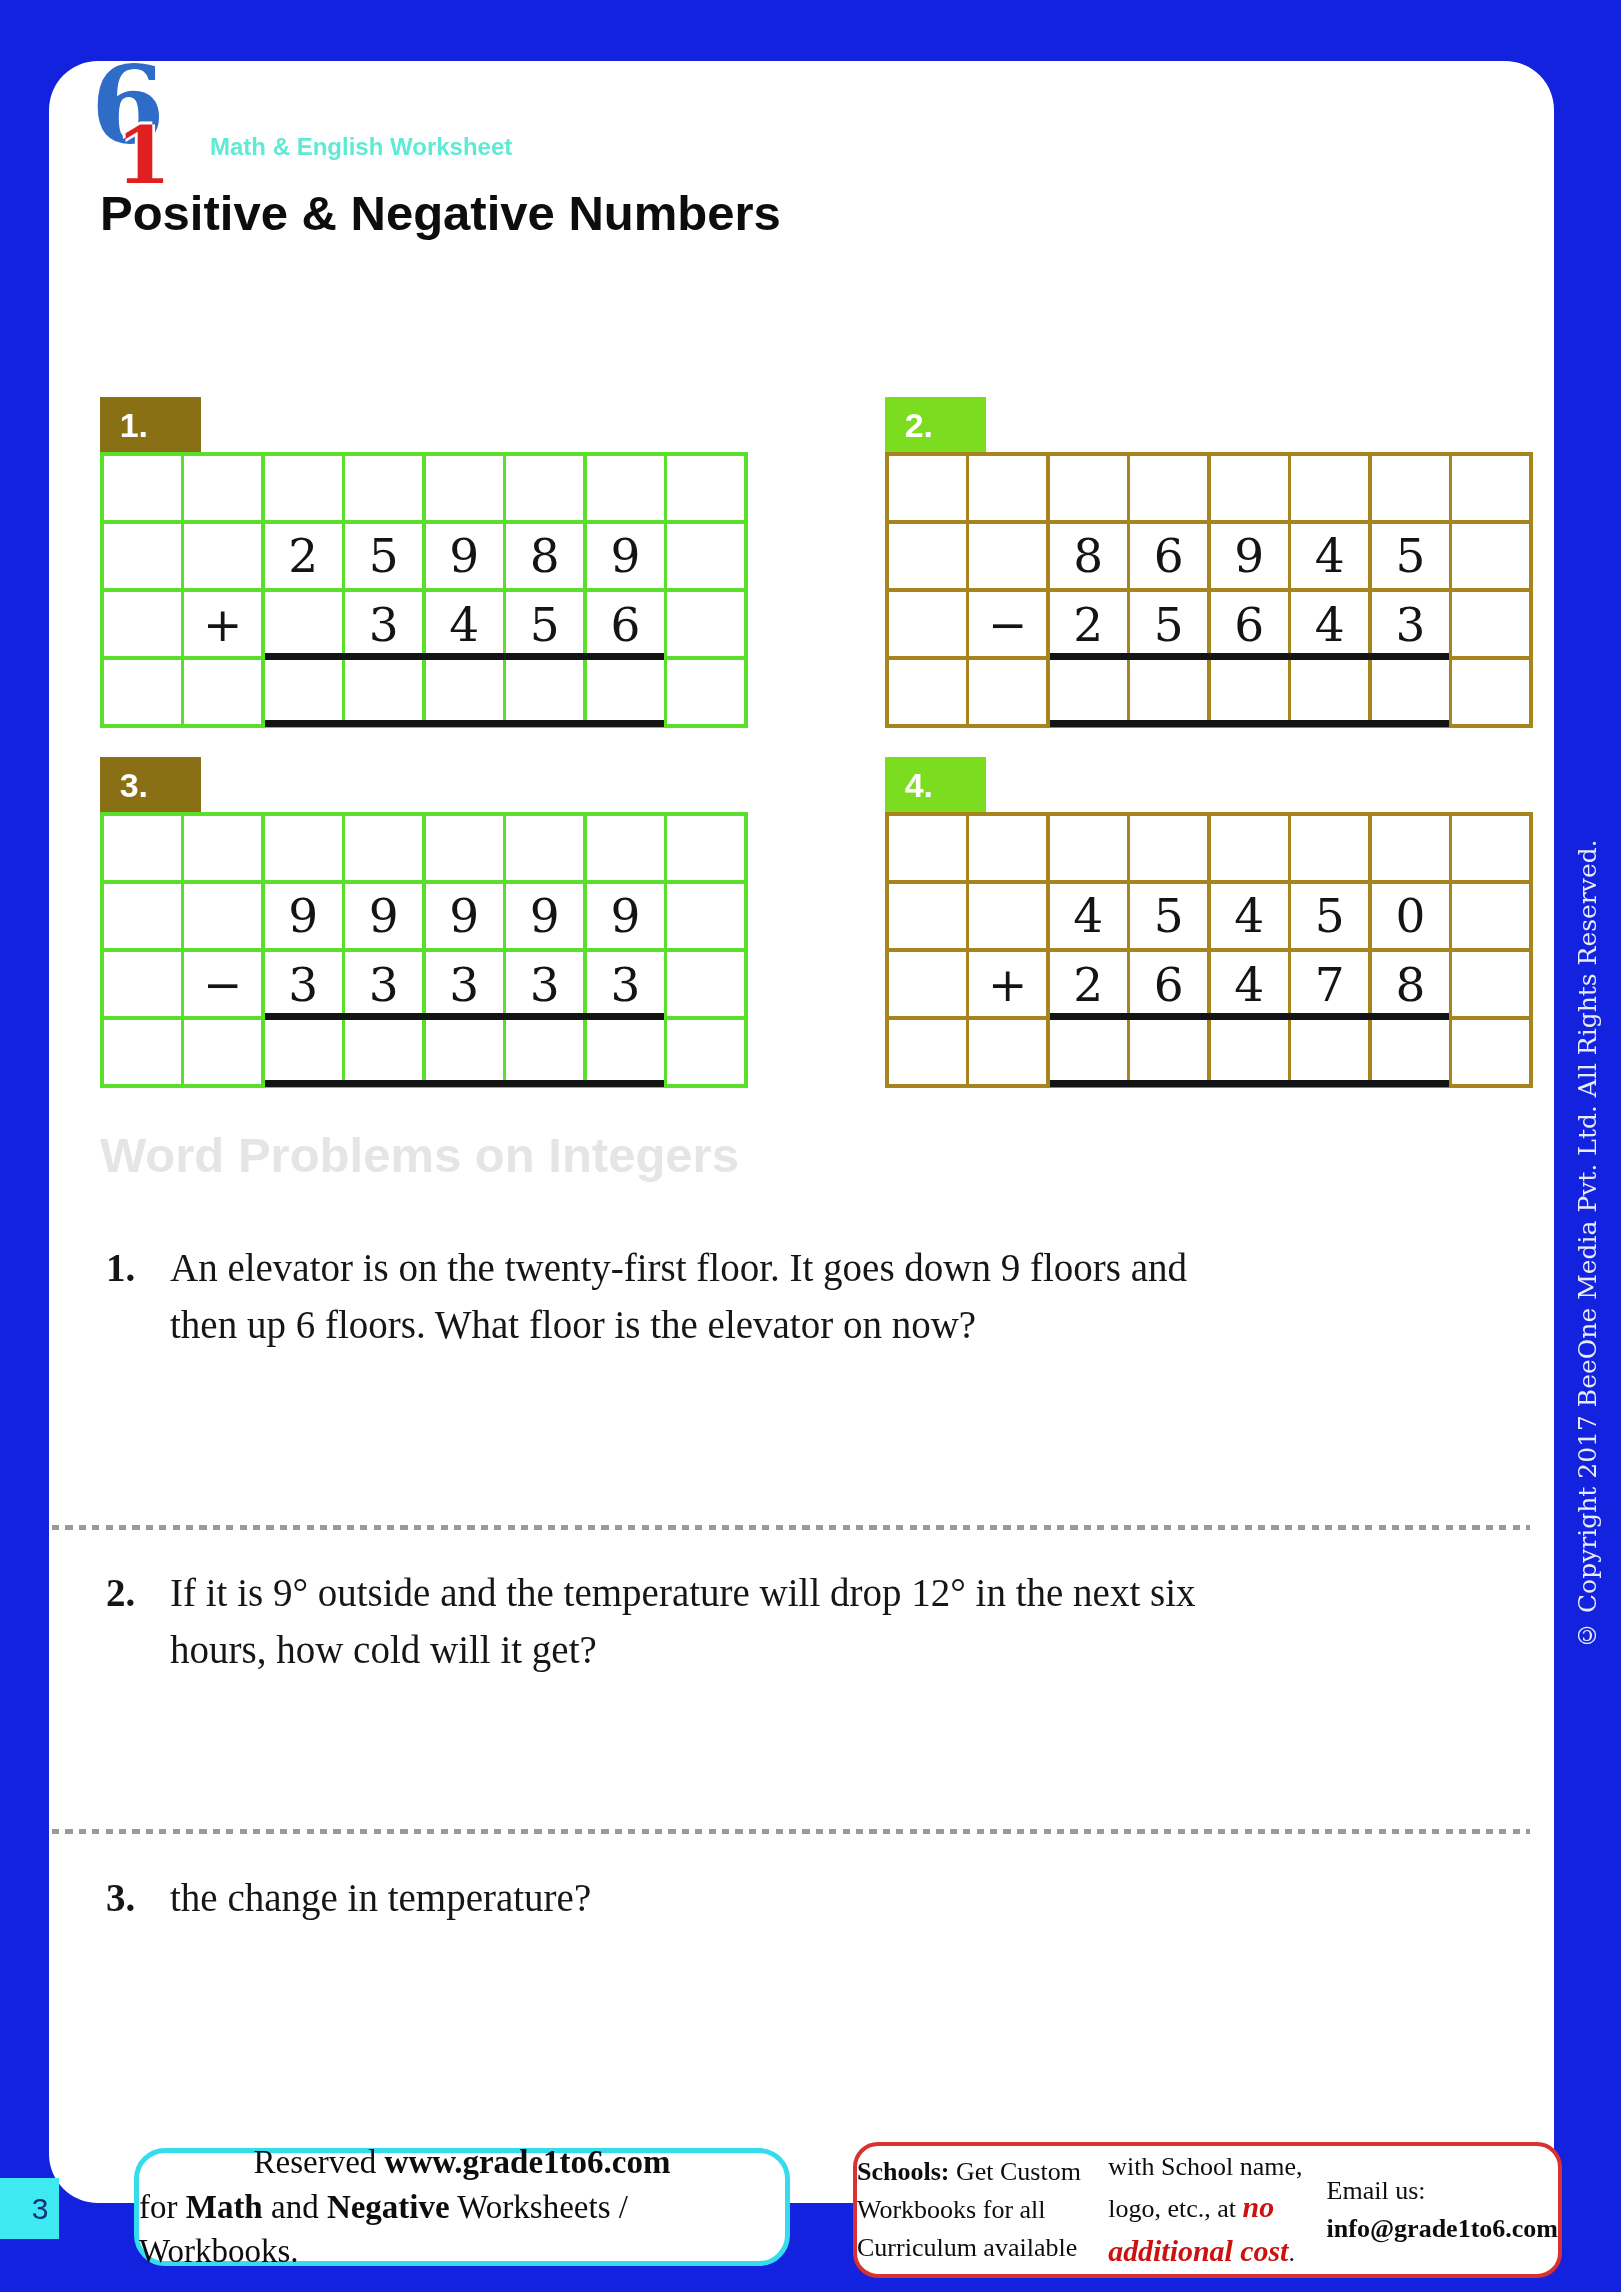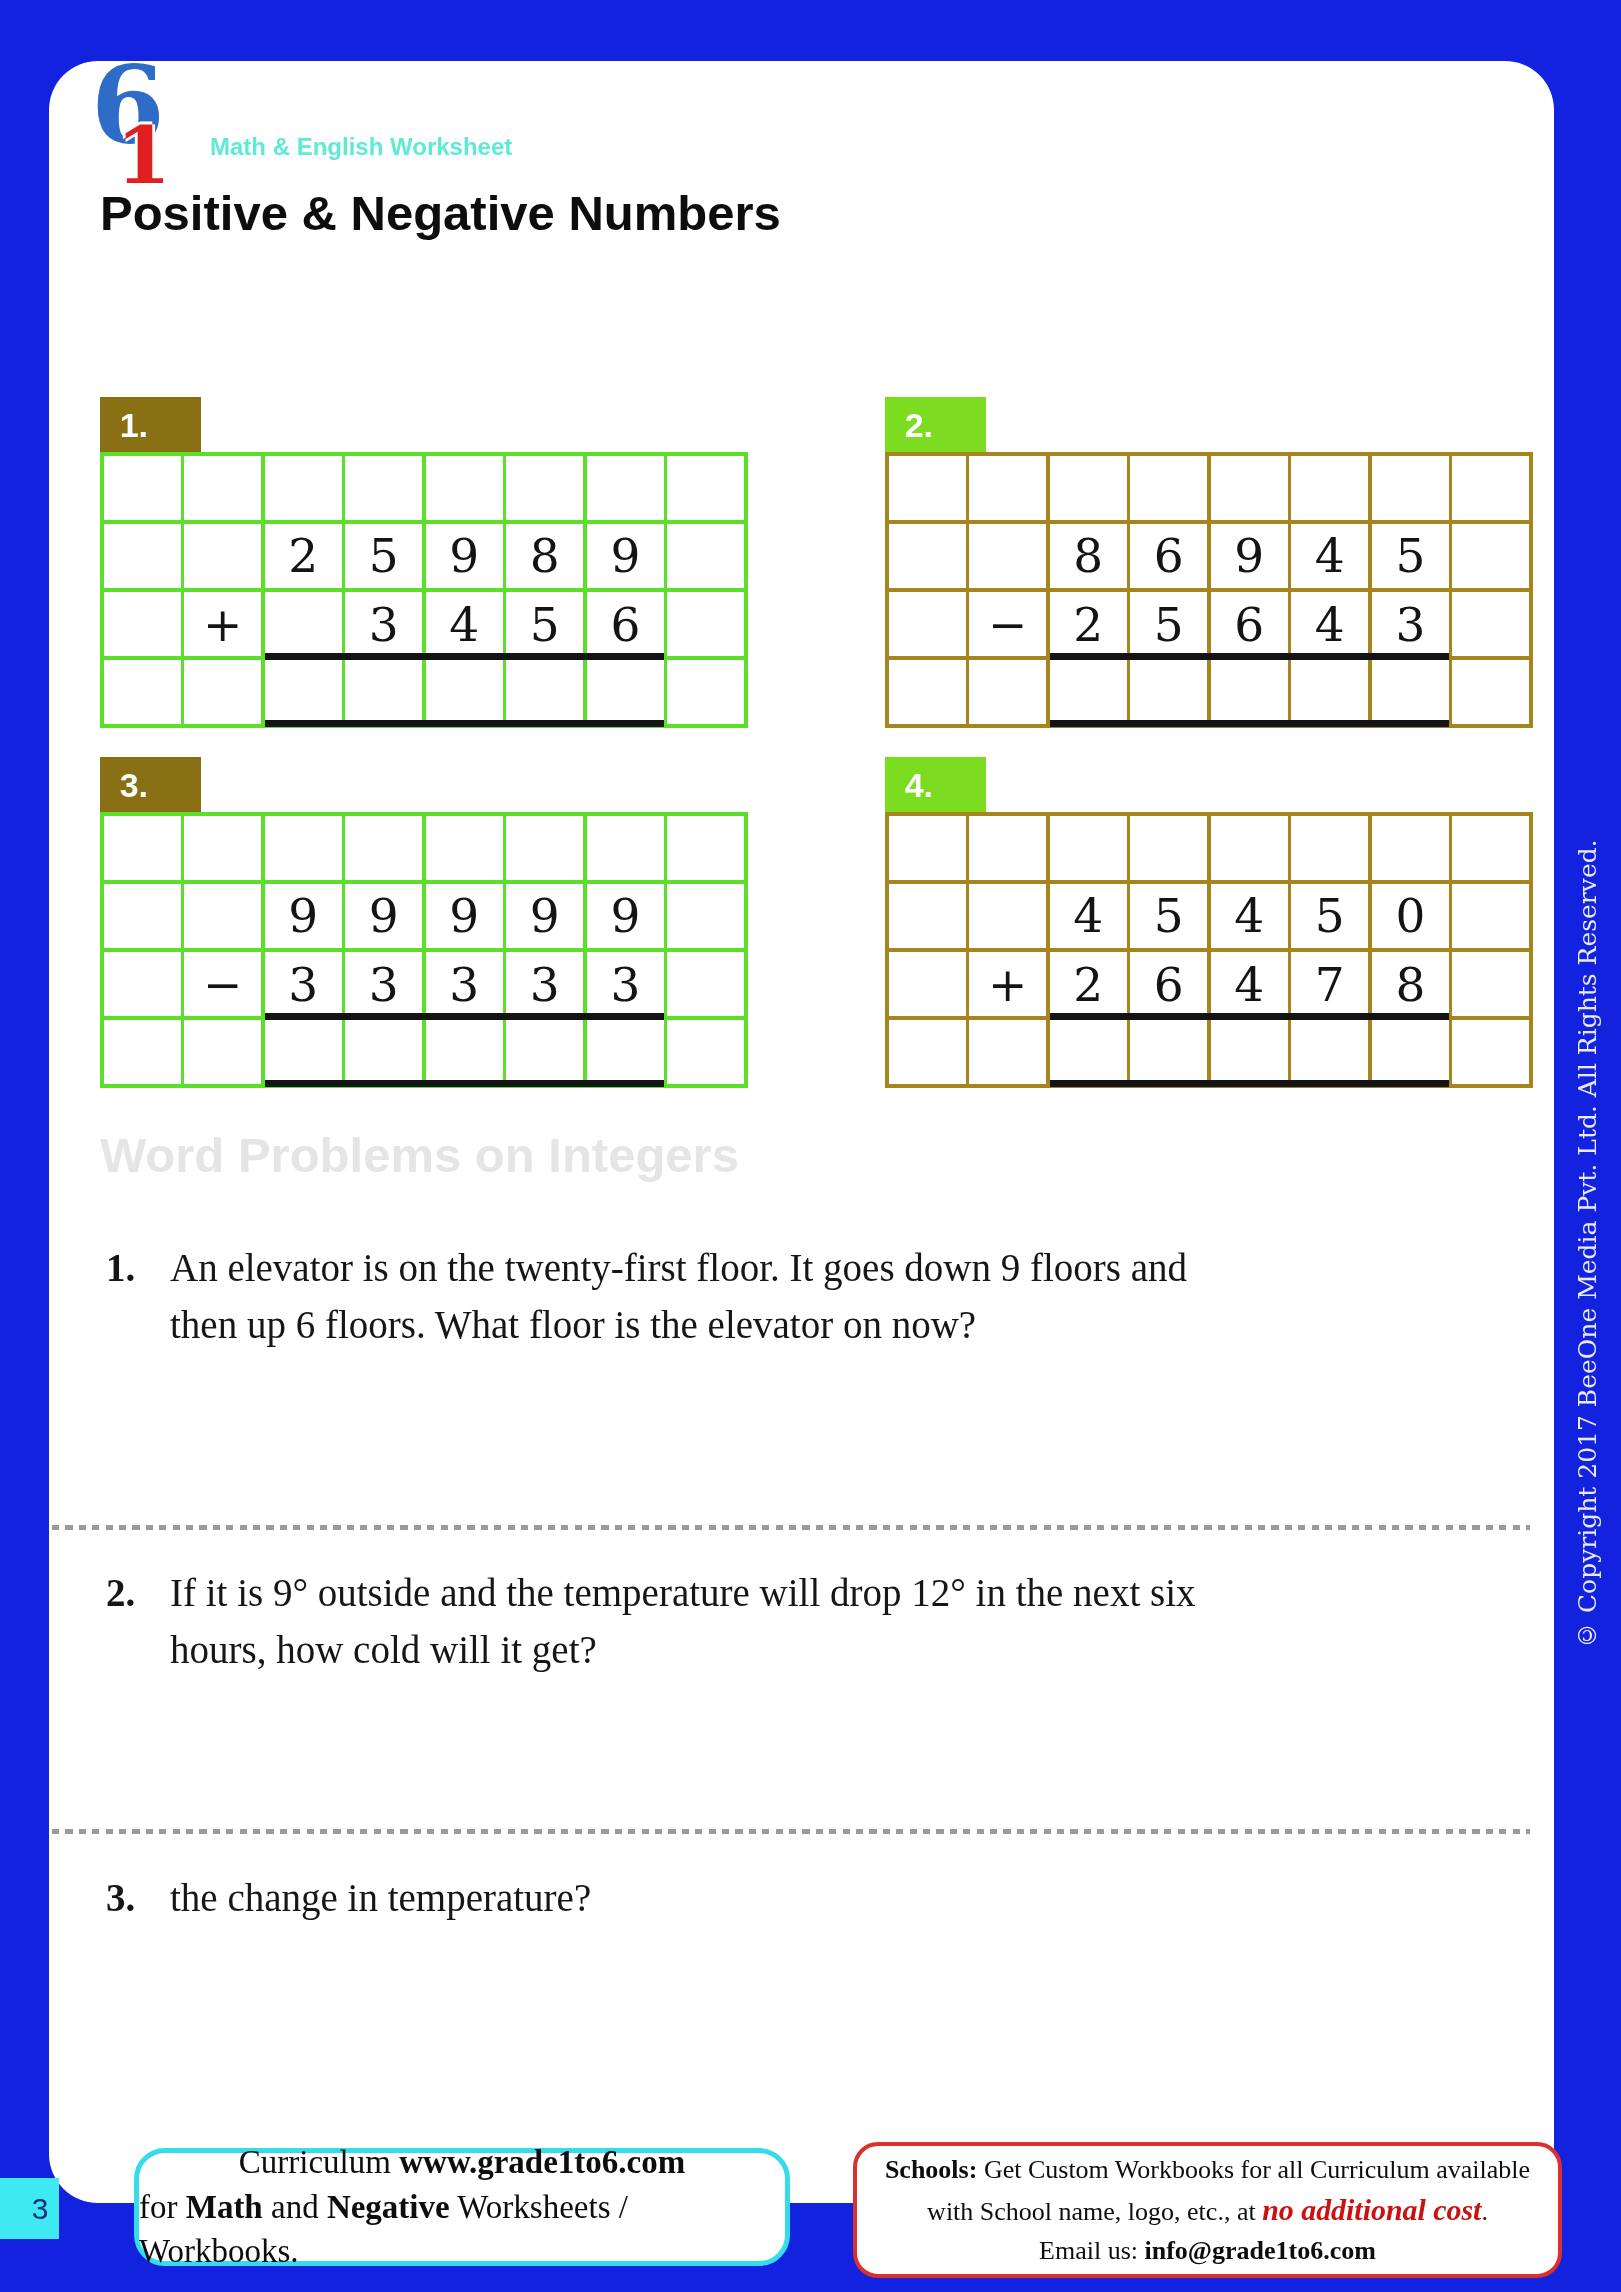--- a/index.html
+++ b/index.html
@@ -60,21 +60,21 @@
     font-size:30px;color:#15307a;line-height:61px;text-align:right;padding-right:10.7px;box-sizing:border-box;}
   .subscribe-box{
     position:absolute;left:134px;top:2148px;width:656px;height:118px;background:#ffffff;
     border:5.4px solid #35DCEC;border-radius:31px;box-sizing:border-box;
     display:flex;flex-direction:column;align-items:center;justify-content:center;
     font-family:"Liberation Serif",serif;font-size:33px;color:#0d0d0d;line-height:1.35;
   }
   .schools-box{
     position:absolute;left:853px;top:2142px;width:709px;height:136px;background:#ffffff;
     border:4.5px solid #D93030;border-radius:25px;box-sizing:border-box;
-    display:flex;flex-direction:column;align-items:center;justify-content:center;
+    display:flex;flex-direction:row;align-items:center;justify-content:center;
     font-family:"Liberation Serif",serif;font-size:26px;color:#0d0d0d;line-height:1.45;
   }
   .b{font-weight:bold;}
   .red-italic{font-weight:bold;font-style:italic;color:#CC1111;font-size:1.15em;}
 </style>
 </head>
 <body>
 
 <div class="canvas" style="background: rgb(18, 34, 223);">
   <div class="paper"></div>
@@ -268,21 +268,21 @@
     <div class="wp-lines">
       <div>the change in temperature?</div>
     </div>
   </div>
 
   <div class="copyright">© Copyright 2017 BeeOne Media Pvt. Ltd. All Rights Reserved.</div>
 
   <div class="page-tab">3</div>
 
   <div class="subscribe-box">
-    <div><span>Curriculum </span><span class="b">www.grade1to6.com</span></div>
+    <div><span>Reserved </span><span class="b">www.grade1to6.com</span></div>
     <div><span>for </span><span class="b">Math</span><span> and </span><span class="b">Negative</span><span> Worksheets / Workbooks.</span></div>
   </div>
 
   <div class="schools-box">
     <div><span class="b">Schools:</span><span> Get Custom Workbooks for all Curriculum available</span></div>
     <div><span>with School name, logo, etc., at </span><span class="red-italic">no additional cost</span><span>.</span></div>
     <div><span>Email us: </span><span class="b">info@grade1to6.com</span></div>
   </div>
 </div>
 

